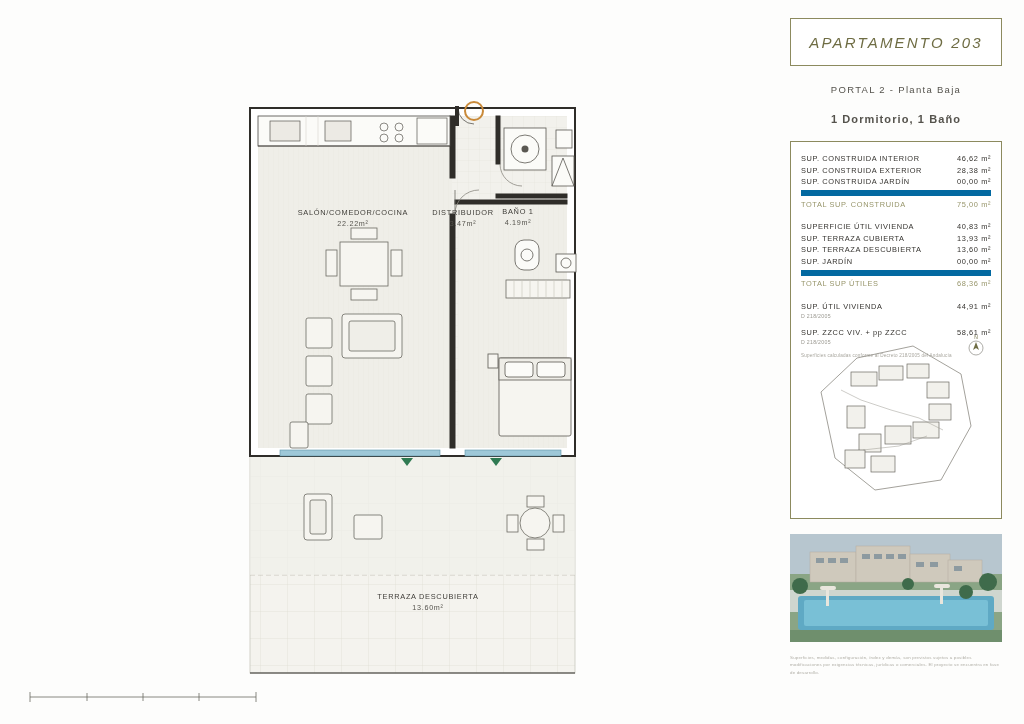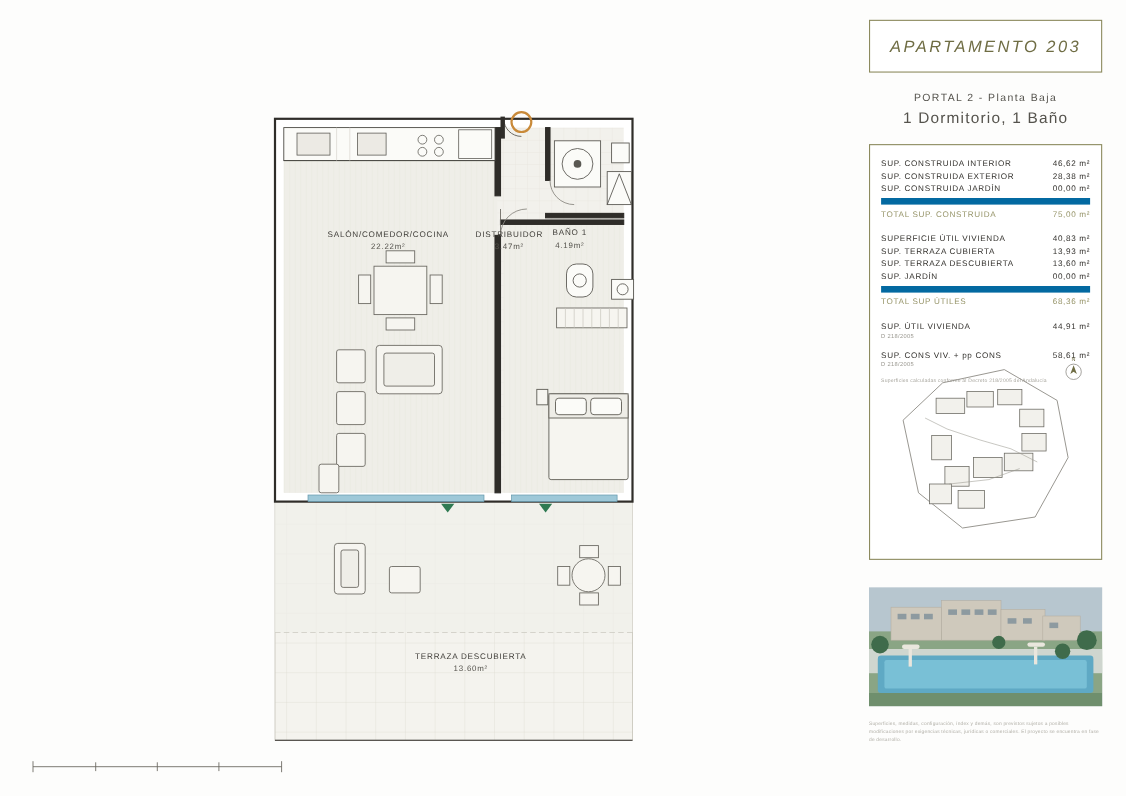--- a/index.html
+++ b/index.html
@@ -15,21 +15,21 @@
   .title-box{
     border:1px solid #8c8a5e;height:46px;display:flex;align-items:center;
     justify-content:center;background:#fff;
   }
   .title-box .t{
     font-size:15px;letter-spacing:2.2px;color:#6f6d44;font-family:"Liberation Sans",sans-serif;font-style:italic;
   }
   .portal{
     margin-top:18px;text-align:center;font-size:9.5px;letter-spacing:1.3px;color:#55534d;
   }
-  .portal .l2{margin-top:4px;font-size:14px;letter-spacing:1.1px;color:#55534d;}
+  .portal .l2{margin-top:18px;font-size:11px;letter-spacing:1.1px;color:#55534d;font-weight:bold;}
 
   .spec-box{
     margin-top:16px;border:1px solid #8c8a5e;padding:10px 10px 12px 10px;background:#fff;
     height:378px;box-sizing:border-box;position:relative;
   }
   .row{display:flex;justify-content:space-between;align-items:baseline;font-size:7.4px;letter-spacing:.6px;margin:2.4px 0;}
   .row .lab{color:#34322e;}
   .row .val{color:#34322e;white-space:nowrap;}
   .row.total{color:#8a8860;border-top:6px solid #0369a1;padding-top:3.5px;margin-top:4px;}
   .row.total .lab,.row.total .val{color:#97956a;}
@@ -281,21 +281,21 @@
 
       <div class="row">
         <span class="lab">SUP. ÚTIL VIVIENDA</span>
         <span class="val">44,91 m²</span>
       </div>
       <div class="sub">D 218/2005</div>
 
       <div style="height:6px"></div>
 
       <div class="row">
-        <span class="lab">SUP. CONS VIV. + pp CONS</span>
+        <span class="lab">SUP. ZZCC VIV. + pp ZZCC</span>
         <span class="val">58,61 m²</span>
       </div>
       <div class="sub">D 218/2005</div>
 
       <div class="note">Superficies calculadas conforme al Decreto 218/2005 del Andalucía</div>
 
       <div class="siteplan">
         <svg width="192" height="178" viewBox="0 0 192 178">
           <path d="M20 62 L56 28 L112 16 L160 44 L170 96 L140 150 L74 160 L34 128 Z" fill="none" stroke="#8b8982" stroke-width="0.8"></path>
           <g fill="#f2f1ec" stroke="#6b6962" stroke-width="0.7">

